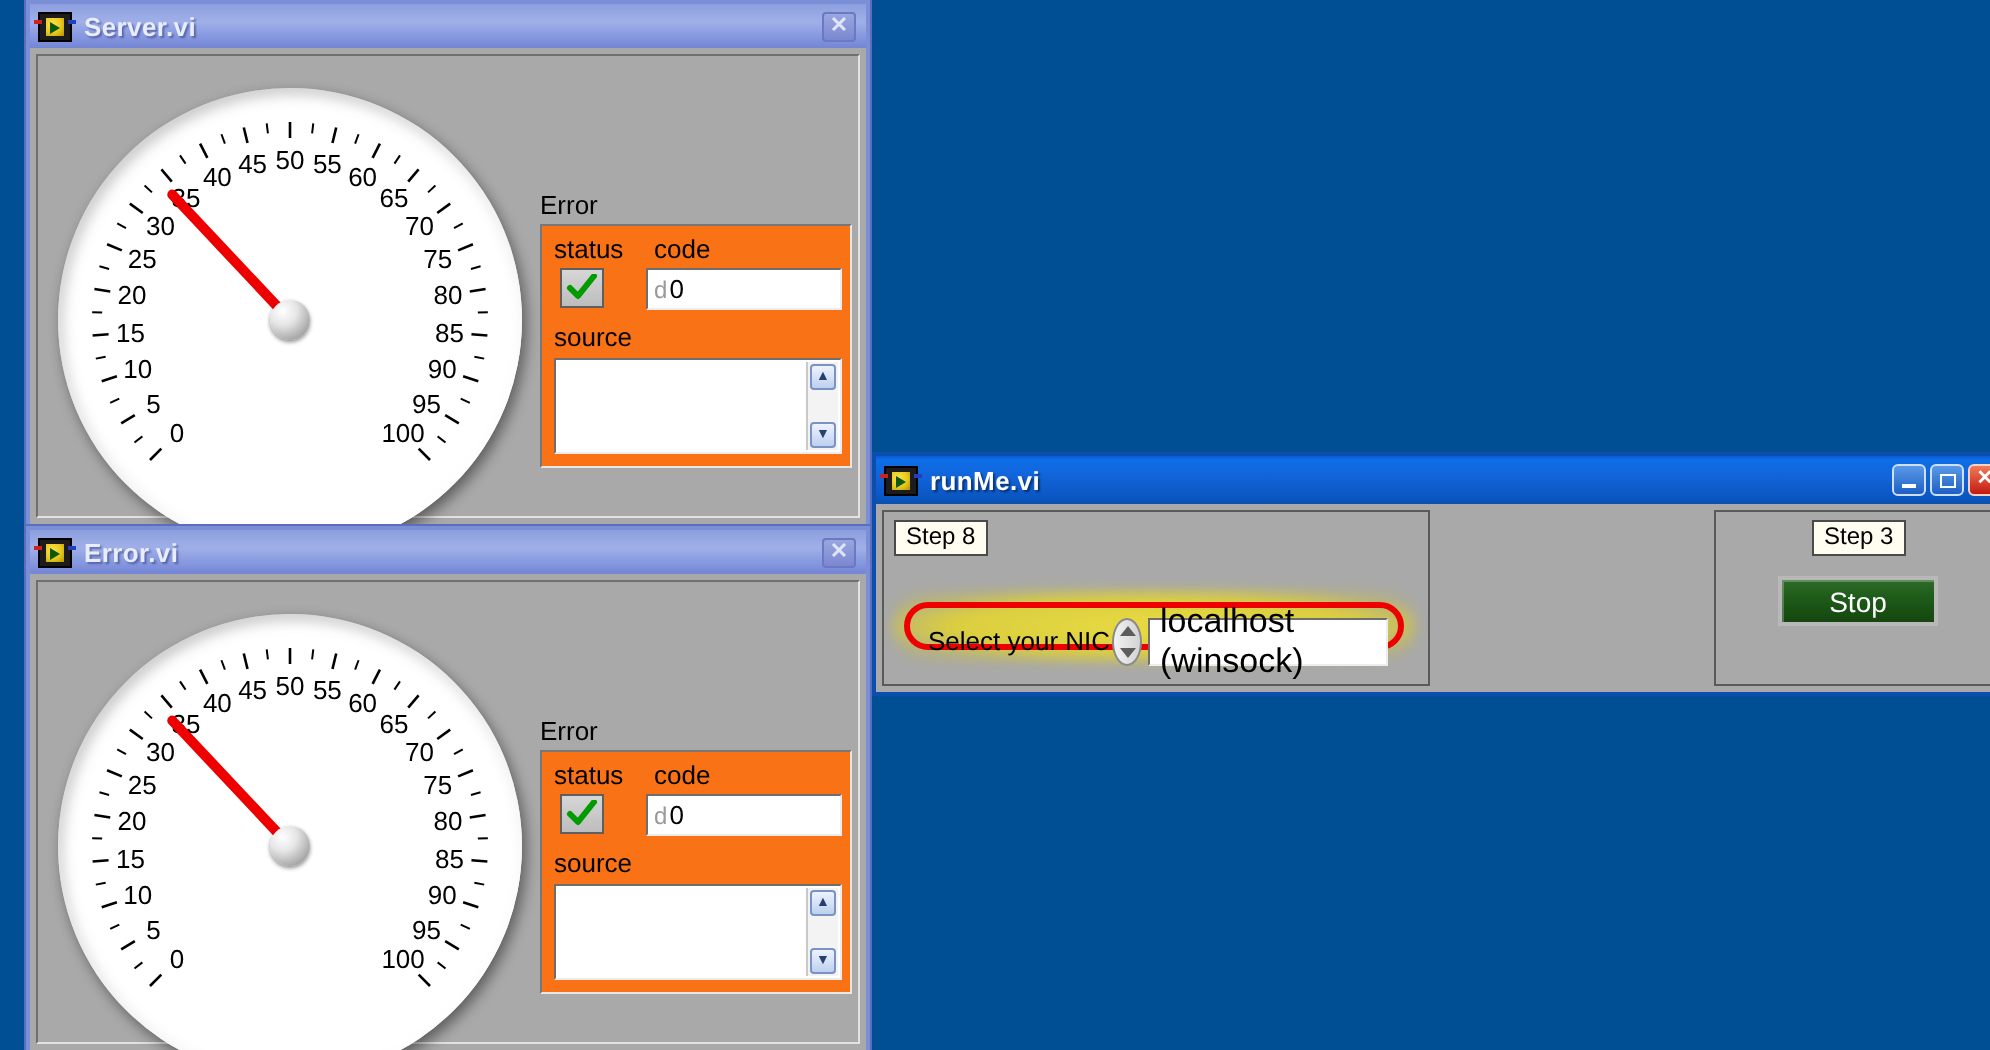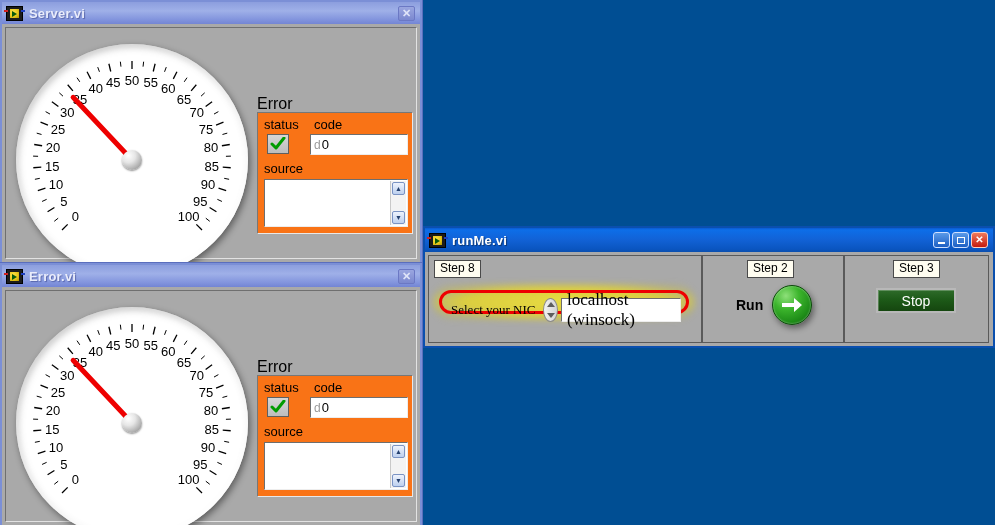--- a/index.html
+++ b/index.html
@@ -6,21 +6,21 @@
   body{
     width:995px;height:525px;overflow:hidden;
     background:#004e93;
     font-family:"Liberation Sans", sans-serif;
     font-size:12px;
     -webkit-font-smoothing:none;
   }
   .desktop{position:absolute;inset:0;background:#004e93;}
 
   
-  .vi-window{position:absolute;box-sizing:border-box;}
+  .vi-window{position:absolute;box-sizing:border-box;margin-left:13px;}
 
   .vi-window.inactive{
     border:2px solid #7b8fd6;
     background:#a9a9a9;
     box-shadow:0 0 0 1px #5a6ebd;
   }
   .titlebar.inactive-tb{
     height:22px;
     background:linear-gradient(to bottom,#8c9ede 0%,#9fb0e8 40%,#8294dd 80%,#7385d4 100%);
     display:flex;align-items:center;
@@ -101,21 +101,21 @@
   }
   .gauge svg{position:absolute;inset:0;overflow:visible;}
   .gauge .tlabel{font-family:"Liberation Sans",sans-serif;font-size:13px;fill:#000;}
   .hub{
     position:absolute;border-radius:50%;
     background:radial-gradient(circle at 32% 28%,#ffffff 0%,#e6e6e6 35%,#a8a8a8 75%,#8a8a8a 100%);
     box-shadow:0 1px 2px rgba(0,0,0,0.45);
   }
 
   
-  .err-title{position:absolute;font-size:16px;color:#000;}
+  .err-title{position:absolute;font-size:13px;color:#000;}
   .err-box{
     position:absolute;box-sizing:border-box;background:#f97316;
     border-top:1px solid #777;border-left:1px solid #777;
     border-bottom:1px solid #e8e8e8;border-right:1px solid #e8e8e8;
   }
   .lbl{position:absolute;font-size:13px;color:#000;white-space:nowrap;}
   .led{
     position:absolute;width:22px;height:20px;box-sizing:border-box;
     background:linear-gradient(to bottom,#d6d6d6,#bdbdbd);
     border:1px solid #5f5f5f;
@@ -457,42 +457,33 @@
       <span class="wb max">
           <i class="mx"></i>
         </span>
       <span class="wb cls">✕</span>
     </span>
   </div>
 
   <div class="vi-body" style="height:94px;">
 
     <div class="panel-cell" style="left:3px;top:3px;width:274px;height:88px;">
-      <div class="glow-wrap" style="left:4px;top:28px;width:262px;height:36px;font-family:Liberation Serif, serif;">
+      <div class="glow-wrap" style="left:4px;top:39px;width:262px;height:36px;">
         <div class="glow"></div>
         <div class="red-ring"></div>
         <div class="nic-label" style="left:18px;top:18px;">Select your NIC</div>
         <div class="spinner" style="left:110px;top:14px;">
           <i class="up"></i>
           <i class="dn"></i>
         </div>
         <div class="nic-value" style="left:128px;top:14px;width:120px;height:24px;">localhost (winsock)</div>
       </div>
       <div class="step-tag" style="left:5px;top:4px;">Step 8</div>
     </div>
 
-    <div class="panel-cell" style="left:277px;top:3px;width:142px;height:88px;">
-      <div class="step-tag" style="left:44px;top:4px;">Step 2</div>
-      <div class="run-label" style="left:33px;top:41px;">Run</div>
-      <div class="run-btn" style="left:69px;top:29px;">
-        <svg width="24" height="18" viewBox="0 0 24 18">
-          <path d="M2 7 h12 v-5 l8 7 l-8 7 v-5 h-12 z" fill="#ffffff"></path>
-        </svg>
-      </div>
-    </div>
 
     <div class="panel-cell" style="left:419px;top:3px;width:145px;height:88px;">
       <div class="step-tag" style="left:48px;top:4px;">Step 3</div>
       <div class="stop-btn" style="left:31px;top:32px;width:80px;height:25px;">Stop</div>
     </div>
 
   </div>
 </div>
 
 </body></html>

